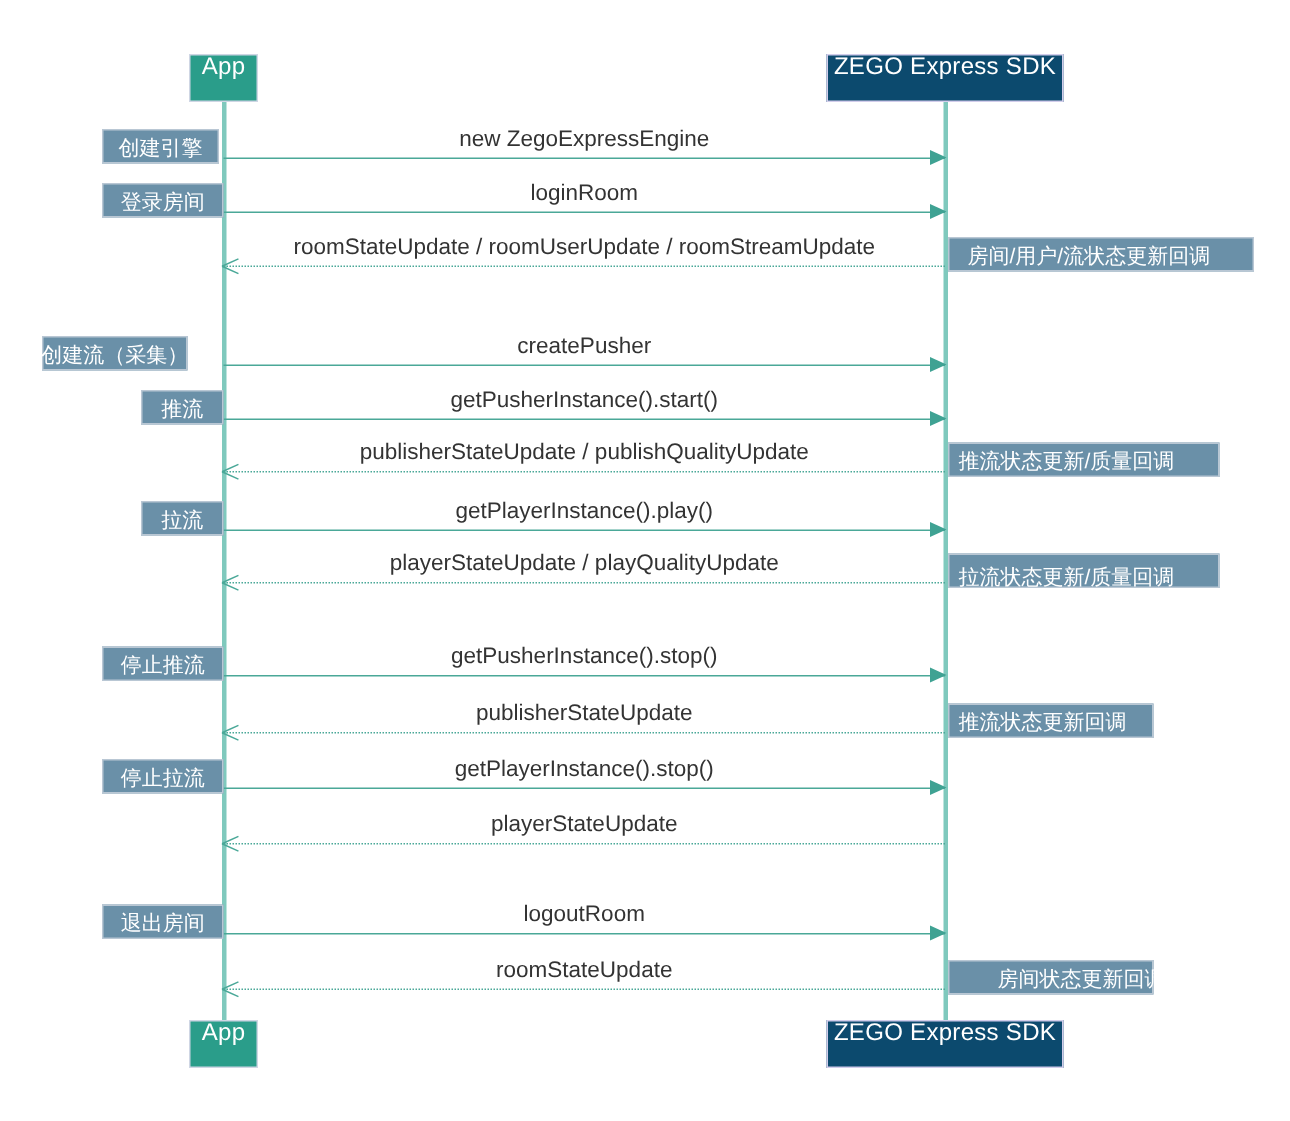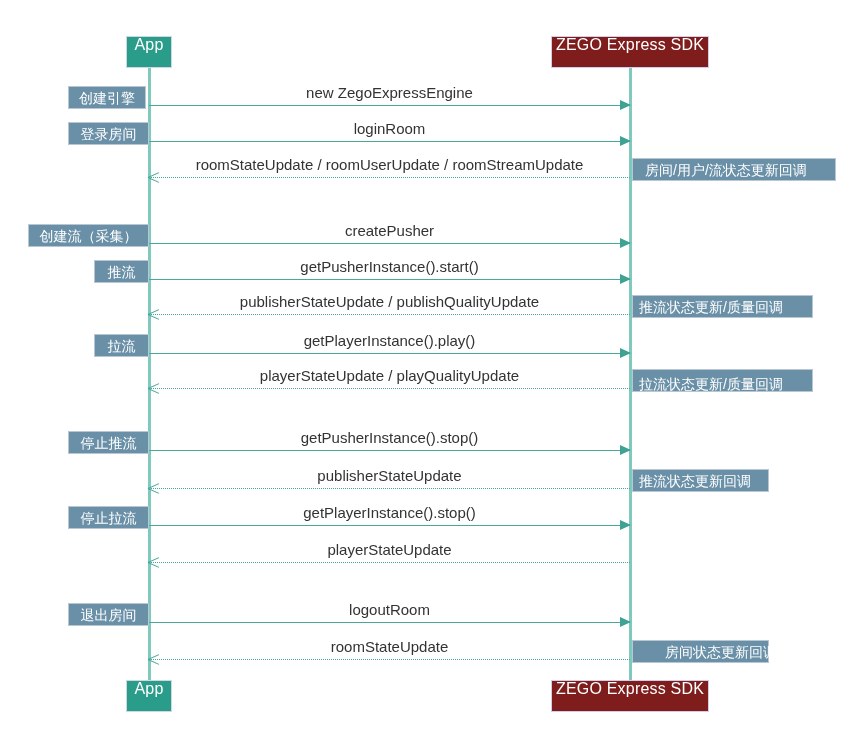--- a/index.html
+++ b/index.html
@@ -35,21 +35,21 @@
     font-size: 16px;
     line-height: 1;
     letter-spacing: 0.2px;
     white-space: nowrap;
   }
   .actor-app {
     background: #2a9d8a;
     border: 1px solid #cfd6e4;
   }
   .actor-sdk {
-    background: #7f1d1d;
+    background: #0c4a6e;
     border: 1px solid #d2cdeb;
   }
   
   .note {
     position: absolute;
     box-sizing: border-box;
     display: flex;
     align-items: center;
     background: #6a90a8;
     border: 1px solid #b9c7d4;
@@ -224,21 +224,21 @@
     <div class="arrowhead left-open"></div>
     <div class="label">roomStateUpdate</div>
   </div>
 
   <div class="note left" style="left:68px; top:86px; width:78px;">
     <span>创建引擎</span>
   </div>
   <div class="note left" style="left:68px; top:122px; width:81px;">
     <span>登录房间</span>
   </div>
-  <div class="note left" style="left:28px; top:224px; width:121px;text-align:right;">
+  <div class="note left" style="left:28px; top:224px; width:97px;text-align:right;">
     <span>创建流（采集）</span>
   </div>
   <div class="note left" style="left:94px; top:260px; width:55px;">
     <span>推流</span>
   </div>
   <div class="note left" style="left:94px; top:334px; width:55px;">
     <span>拉流</span>
   </div>
   <div class="note left" style="left:68px; top:431px; width:81px;justify-content:center;">
     <span>停止推流</span>

